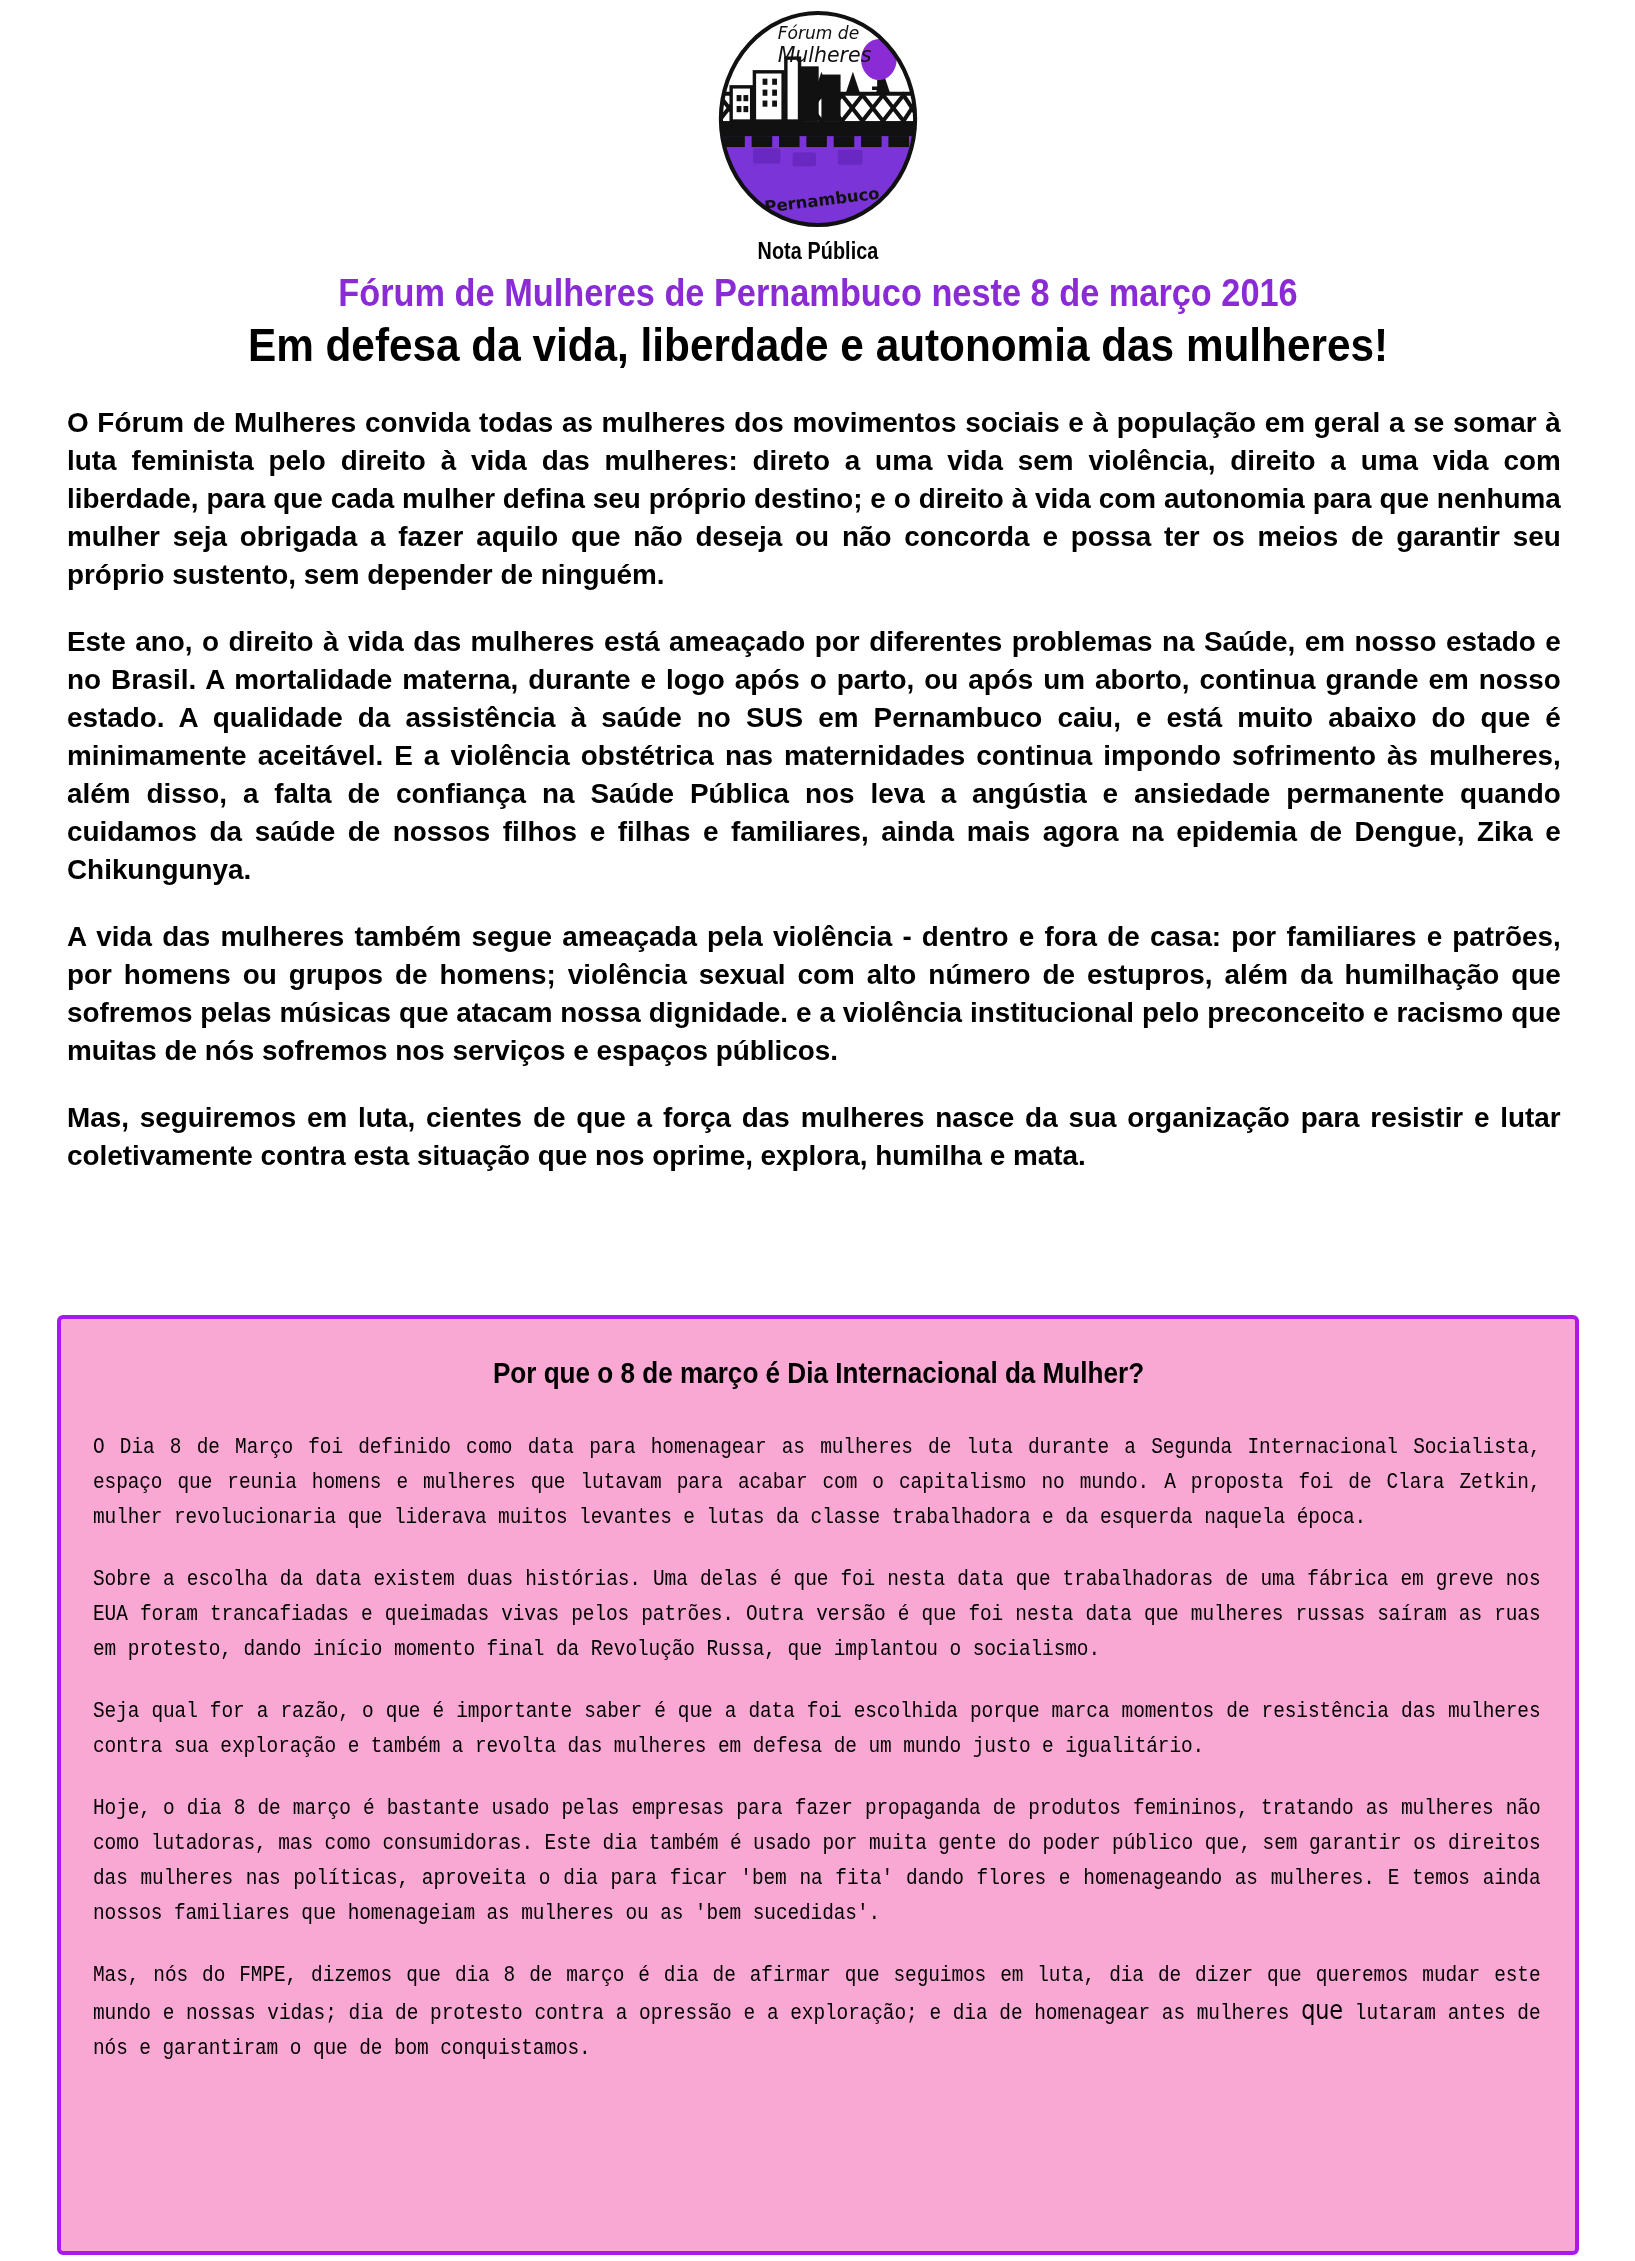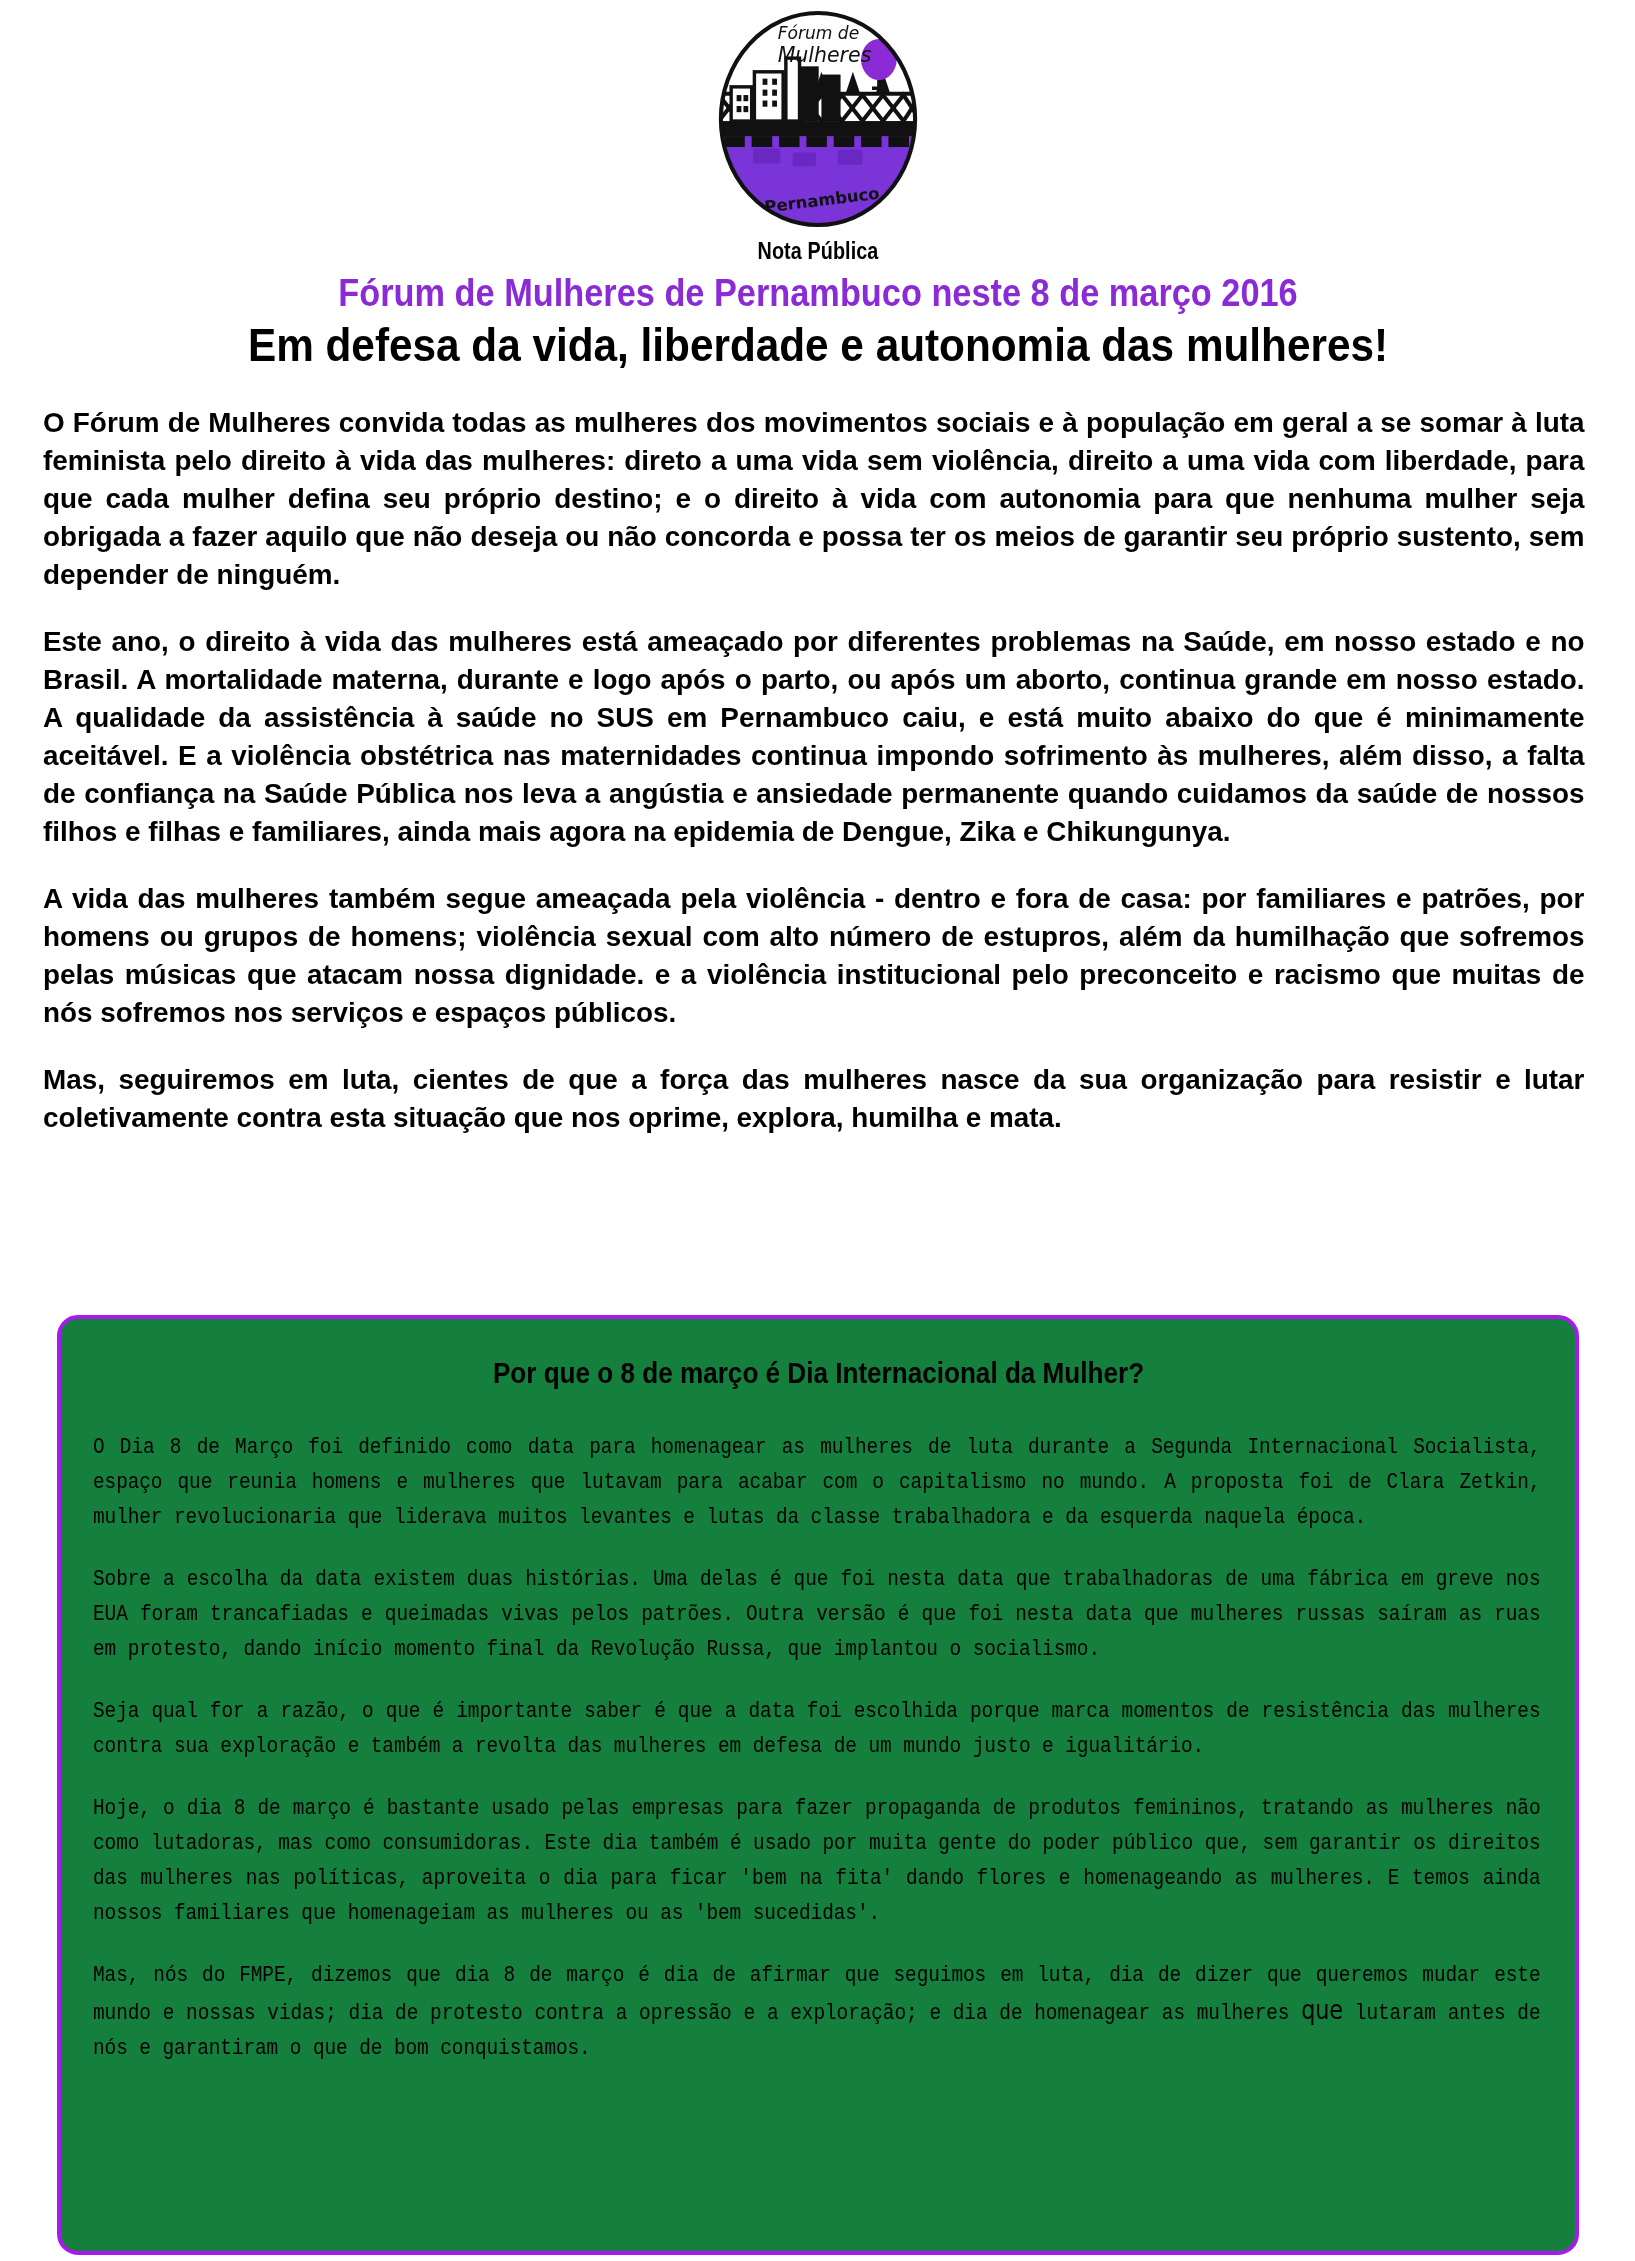--- a/index.html
+++ b/index.html
@@ -14,21 +14,21 @@
     font-family: "Liberation Sans", sans-serif;
     color: #000000;
     overflow: hidden;
   }
 
   .page {
     position: relative;
     width: 1636px;
     height: 2261px;
     box-sizing: border-box;
-    padding: 0 42px;
+    padding: 0 66px;
   }
 
   
   .logo-wrap {
     width: 100%;
     display: flex;
     justify-content: center;
     padding-top: 5.5px;
   }
   .logo {
@@ -91,23 +91,23 @@
   p.body-par:last-child { margin-bottom: 0; }
 
   
   .purple-box {
     position: absolute;
     left: 57px;
     right: 57px;
     top: 1315px;
     bottom: 6.2px;
     border: 4.8px solid #A819F0;
-    border-radius: 21px;
+    border-radius: 6px;
     box-sizing: border-box;
-    background: #15803d;
+    background: #f9a8d4;
     padding: 38px 31.5px 0 31.5px;
   }
   .box-title {
     text-align: center;
     font-family: "Liberation Sans Narrow", "Liberation Sans", sans-serif;
     font-weight: bold;
     font-size: 29px;
     color: #000;
     margin: 0 0 40px 0;
     transform: scaleX(0.9);

